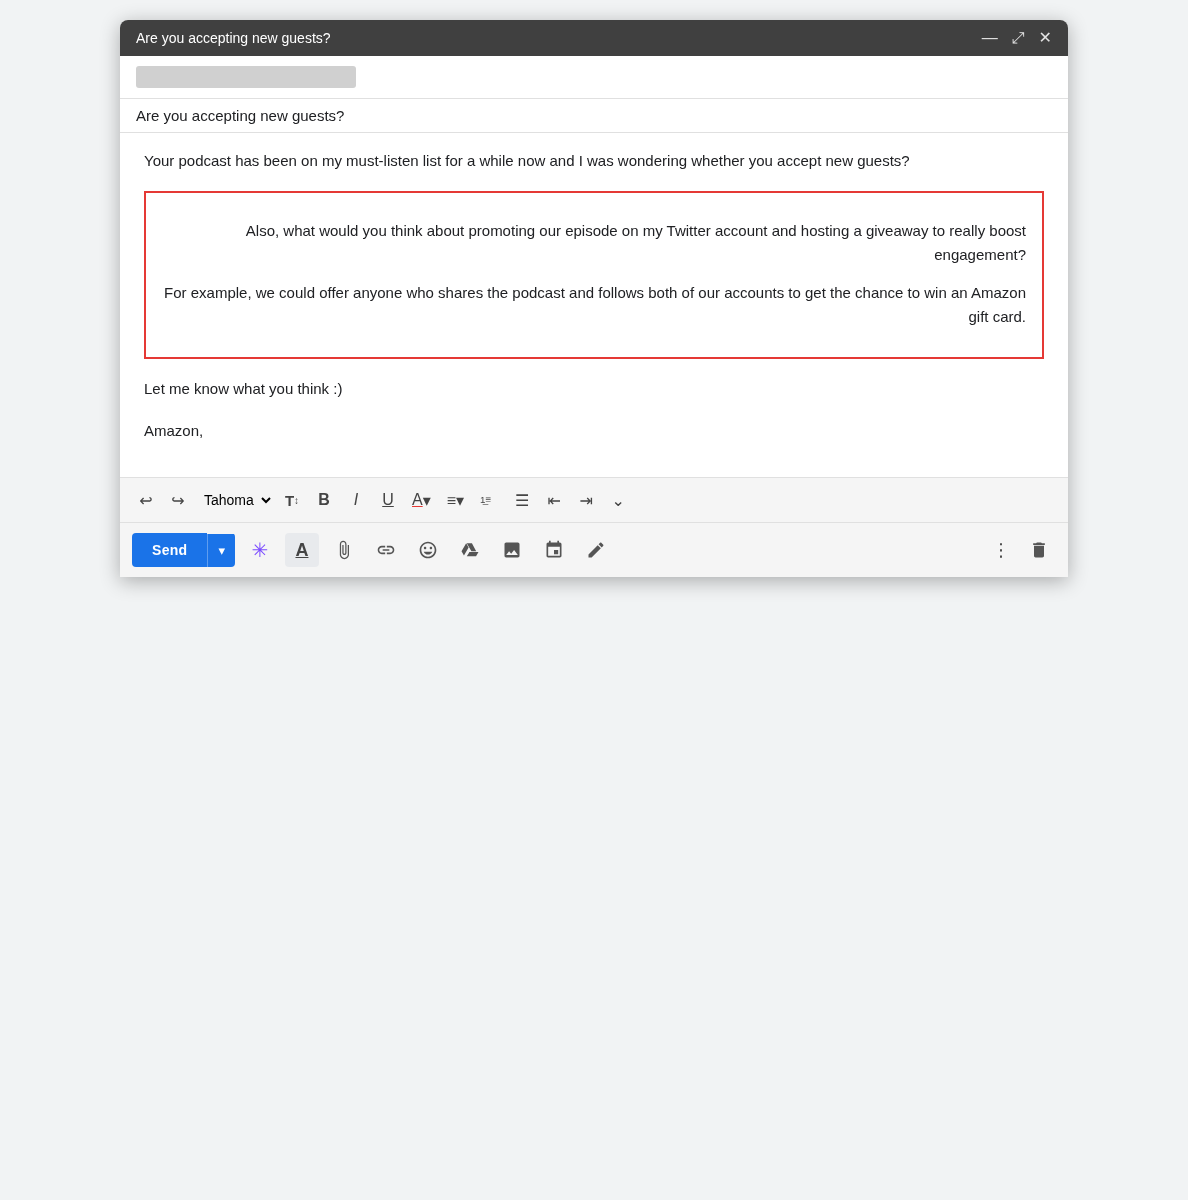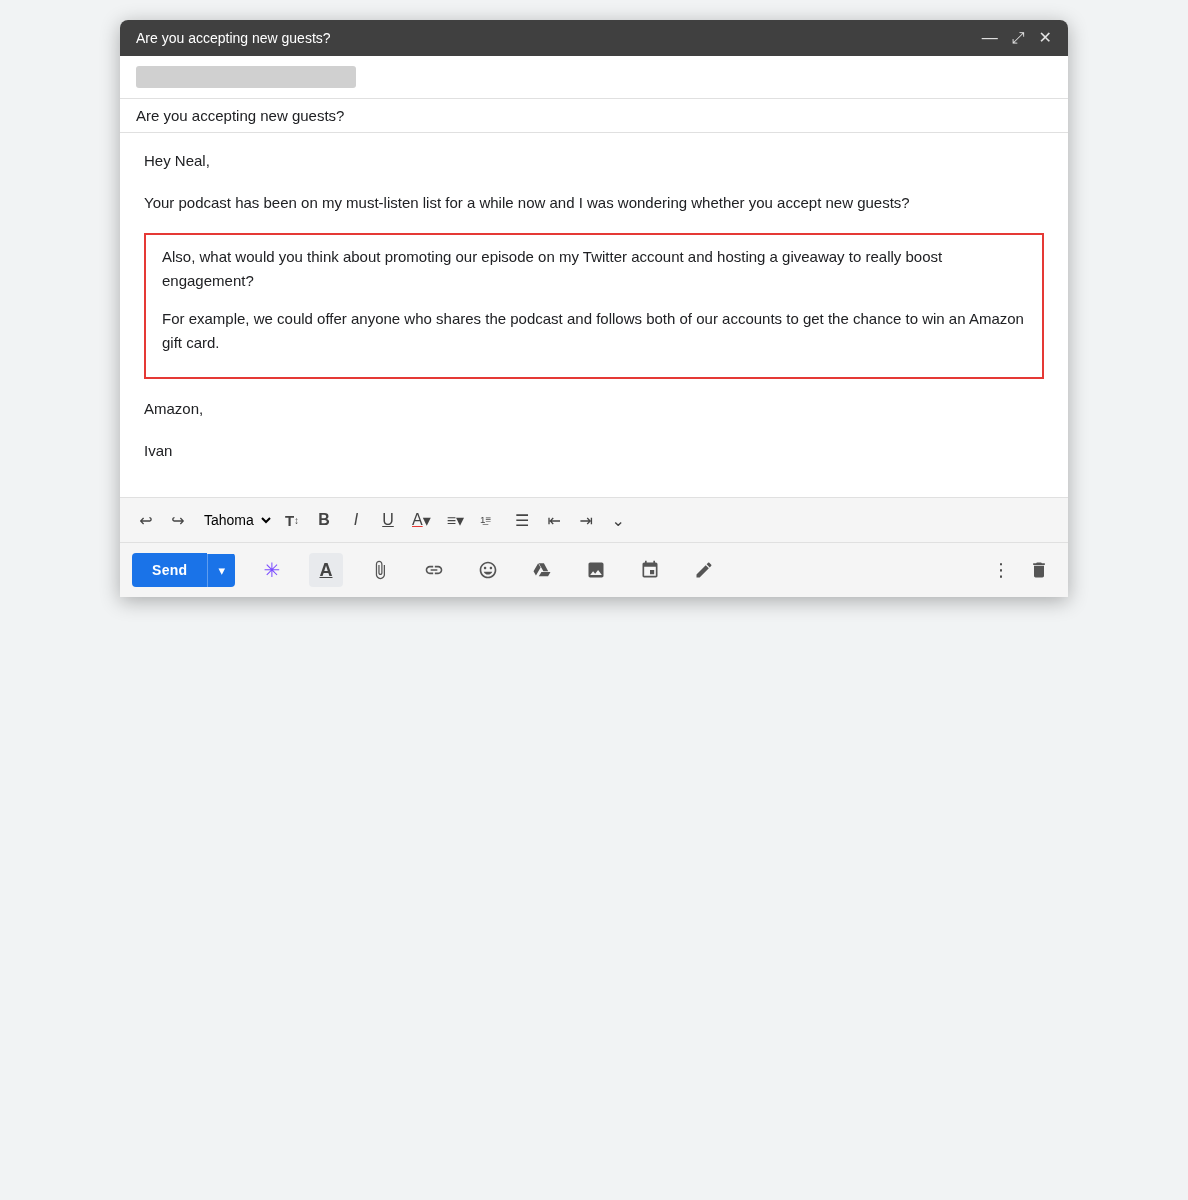--- a/index.html
+++ b/index.html
@@ -83,30 +83,31 @@
       color: #202124;
       line-height: 1.6;
     }
 
     .email-body p {
       margin-bottom: 18px;
     }
 
     .highlighted-section {
       border: 2px solid #e53935;
-      padding: 10px 16px;
+      padding: 26px 16px;
       margin-bottom: 18px;
+      text-align: right;
     }
 
     .highlighted-section p {
       margin-bottom: 14px;
     }
 
     .highlighted-section p:last-child {
-      margin-bottom: 12px;
+      margin-bottom: 2px;
     }
 
     .toolbar-row {
       background: #f5f5f5;
       border-top: 1px solid #e0e0e0;
       padding: 8px 12px;
       display: flex;
       align-items: center;
       gap: 4px;
       flex-wrap: wrap;
@@ -151,21 +152,21 @@
       text-decoration: underline;
       font-size: 16px;
     }
 
     .bottom-toolbar {
       background: #f5f5f5;
       border-top: 1px solid #e0e0e0;
       padding: 10px 12px;
       display: flex;
       align-items: center;
-      gap: 20px;
+      gap: 8px;
     }
 
     .send-btn-group {
       display: flex;
       align-items: center;
       border-radius: 4px;
       overflow: hidden;
     }
 
     .send-btn {
@@ -247,30 +248,29 @@
 
   <div class="email-header-section">
     <div class="recipient-blur"></div>
   </div>
 
   <div class="subject-row">
     <span>Are you accepting new guests?</span>
   </div>
 
   <div class="email-body">
-    <p>Hey Neal,</p>
     <p>Your podcast has been on my must-listen list for a while now and I was wondering whether you accept new guests?</p>
 
     <div class="highlighted-section">
       <p>Also, what would you think about promoting our episode on my Twitter account and hosting a giveaway to really boost engagement?</p>
       <p>For example, we could offer anyone who shares the podcast and follows both of our accounts to get the chance to win an Amazon gift card.</p>
     </div>
 
+    <p>Let me know what you think :)</p>
     <p>Amazon,</p>
-    <p>Ivan</p>
   </div>
 
   <div class="toolbar-row">
     <button class="toolbar-btn" title="Undo">↩</button>
     <button class="toolbar-btn" title="Redo">↪</button>
 
     <select class="font-select">
       <option>Tahoma</option>
     </select>
 

